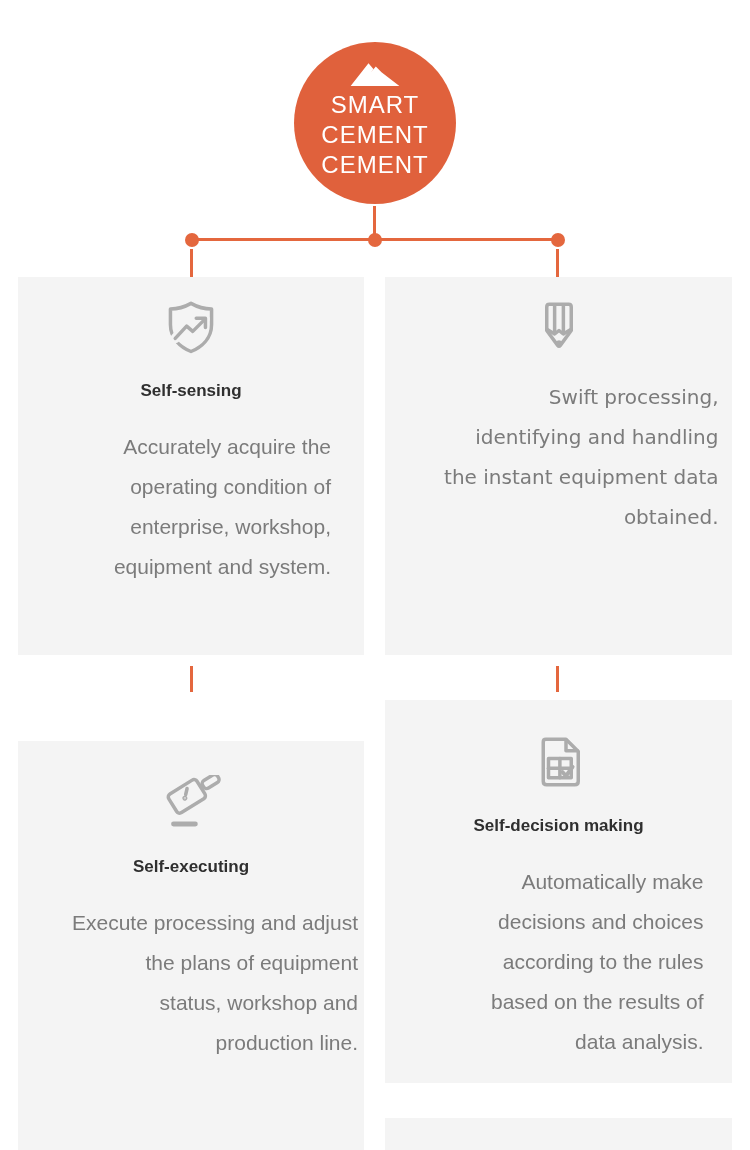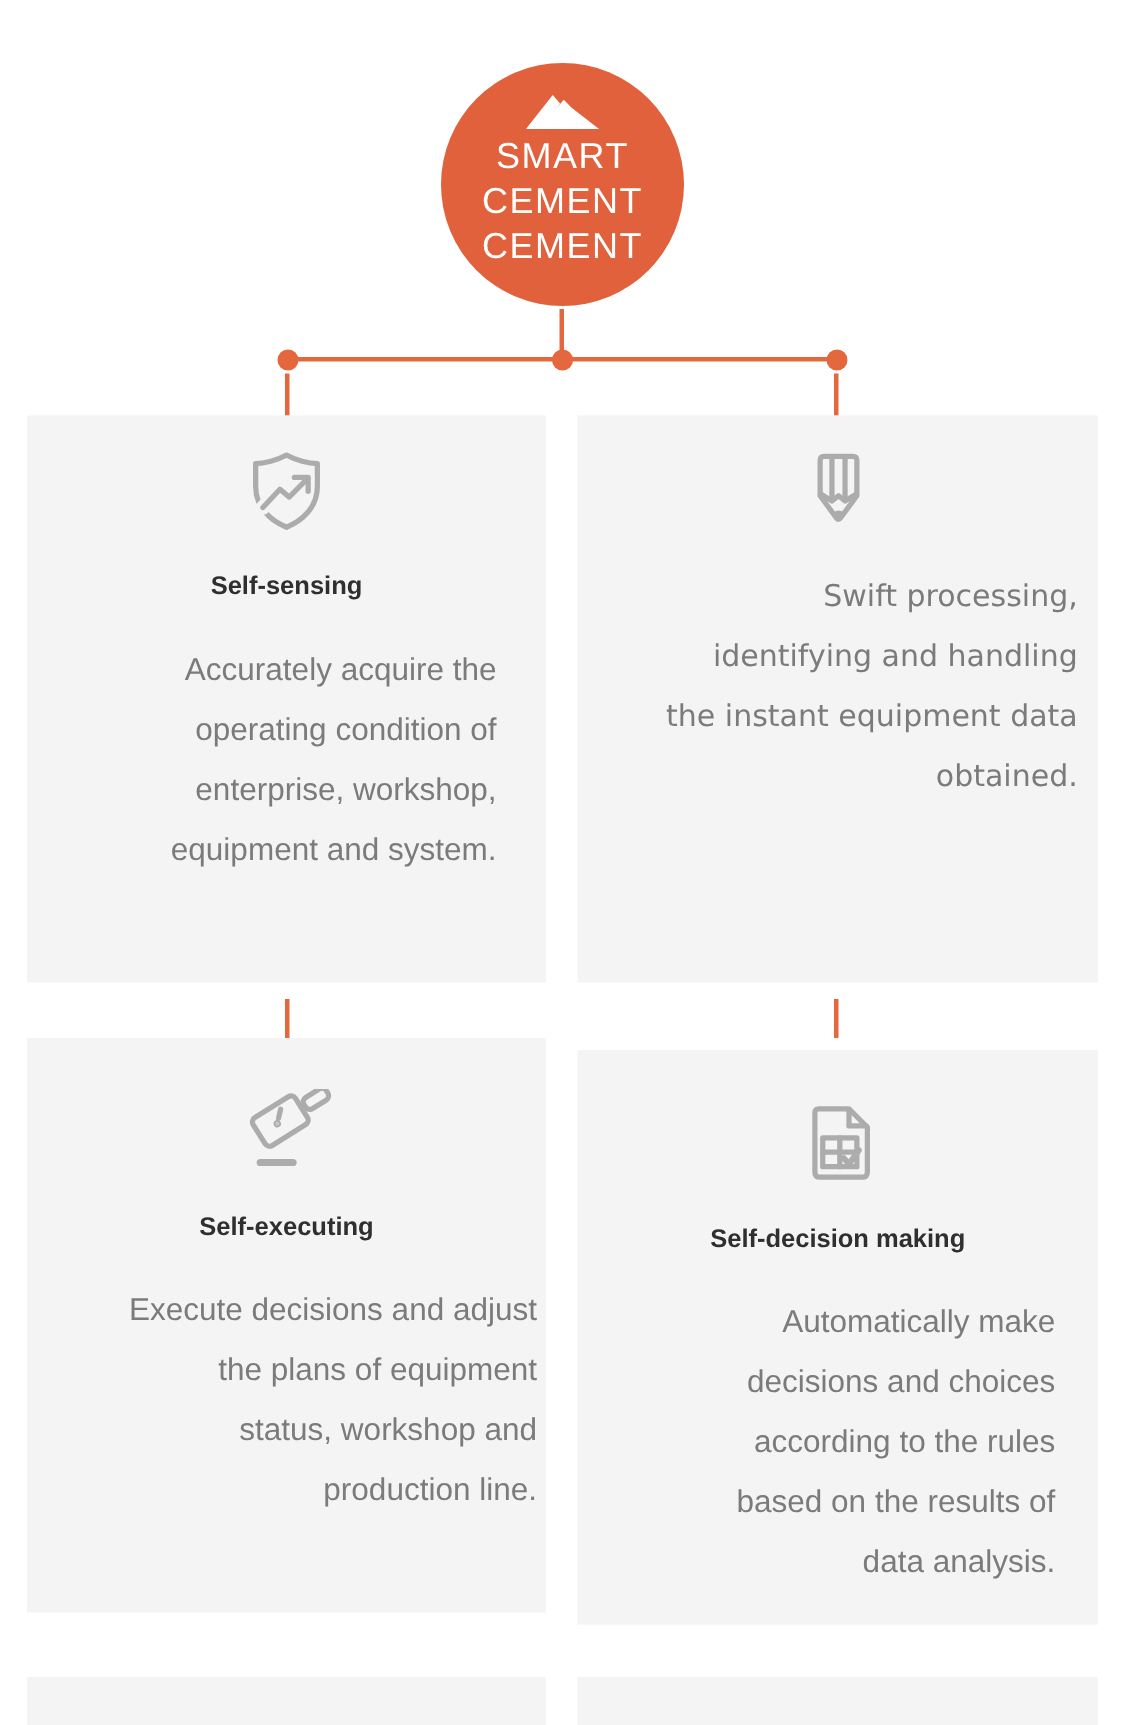--- a/index.html
+++ b/index.html
@@ -96,34 +96,34 @@
       <polyline points="19,35 27,40 32,36 37,40 45,35"></polyline>
       <path d="M28 49 Q32 45.5 36 49 L33 53 Q32 54.2 31 53 Z" fill="#acacac" stroke="none"></path>
     </svg>
   </div>
   <p class="card-body" data-name="card-body" style="max-width:320px;">Swift processing,
 identifying and handling
 the instant equipment data
 obtained.</p>
 </div>
 
-<div class="card row2" data-name="card-self-executing" style="left:18px;top:692px;width:346px;height:383px;">
+<div class="card row2" data-name="card-self-executing" style="left:18px;top:741px;width:346px;height:383px;">
   <div class="card-icon" data-name="gavel-icon">
     <svg class="icon-svg" width="62" height="56" viewBox="0 0 70 64">
       <g transform="rotate(-32 30 24)">
         <rect x="11" y="12" width="38" height="25" rx="4"></rect>
         <line x1="30" y1="22" x2="35" y2="17"></line>
         <circle cx="27" cy="25" r="0.8" fill="#acacac"></circle>
         <rect x="52" y="19.5" width="20" height="10" rx="4"></rect>
       </g>
       <line x1="15" y1="56" x2="40" y2="56" stroke-width="5.5"></line>
     </svg>
   </div>
   <h3 class="card-title" data-name="card-title">Self-executing</h3>
-  <p class="card-body" data-name="card-body" style="max-width:334px;">Execute decisions and adjust
+  <p class="card-body" data-name="card-body" style="max-width:334px;">Execute processing and adjust
 the plans of equipment
 status, workshop and
 production line.</p>
 </div>
 
 <div class="card row2" data-name="card-self-decision-making" style="left:385px;top:700px;width:347px;height:383px;">
   <div class="card-icon" data-name="document-check-icon">
     <svg class="icon-svg" width="56" height="56" viewBox="0 0 64 64">
       <path d="M17 6 L40 6 L54 20 L54 54 Q54 58 50 58 L18 58 Q14 58 14 54 L14 9 Q14 6 17 6 Z"></path>
       <polyline points="40,7 40,19 53,19"></polyline>

